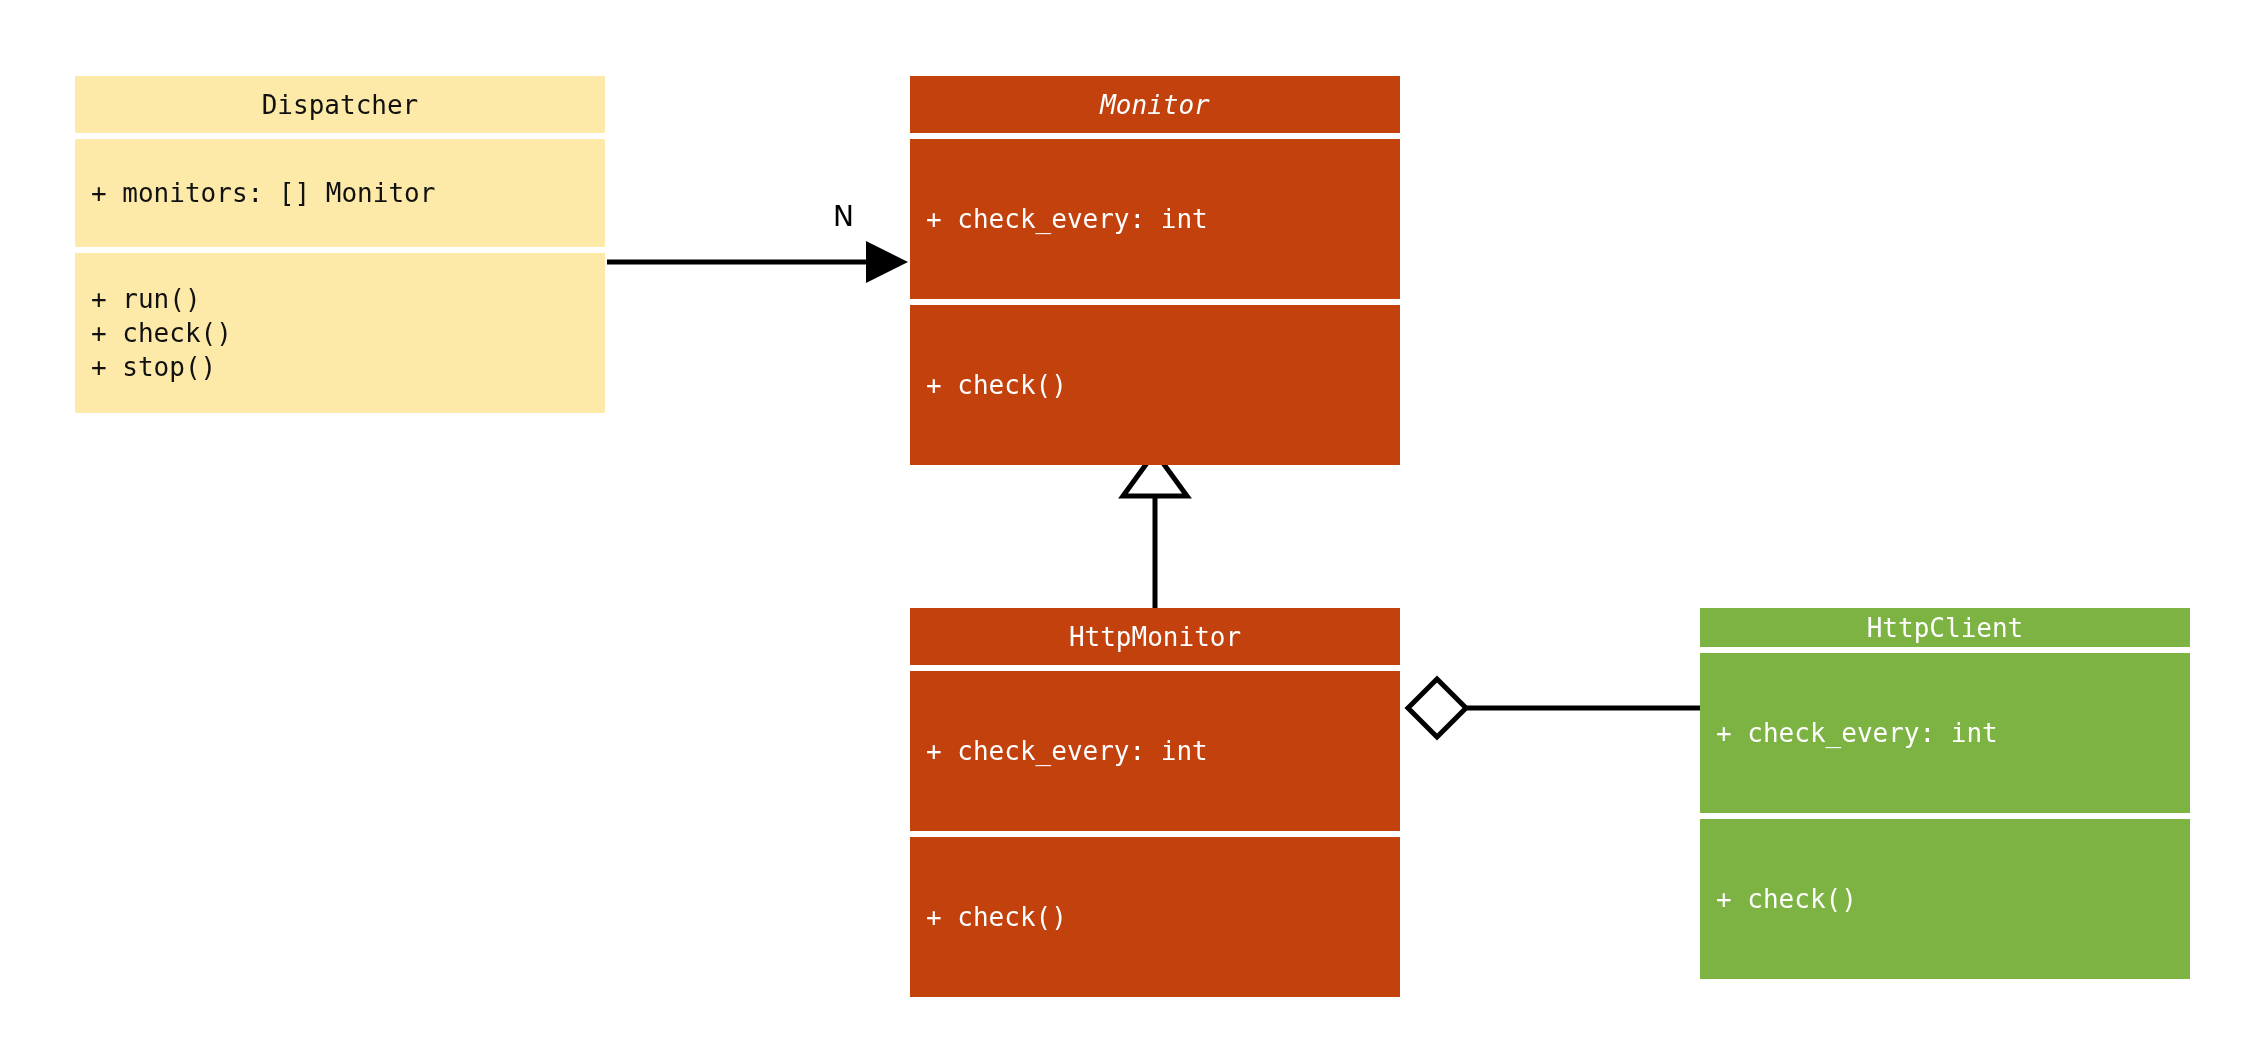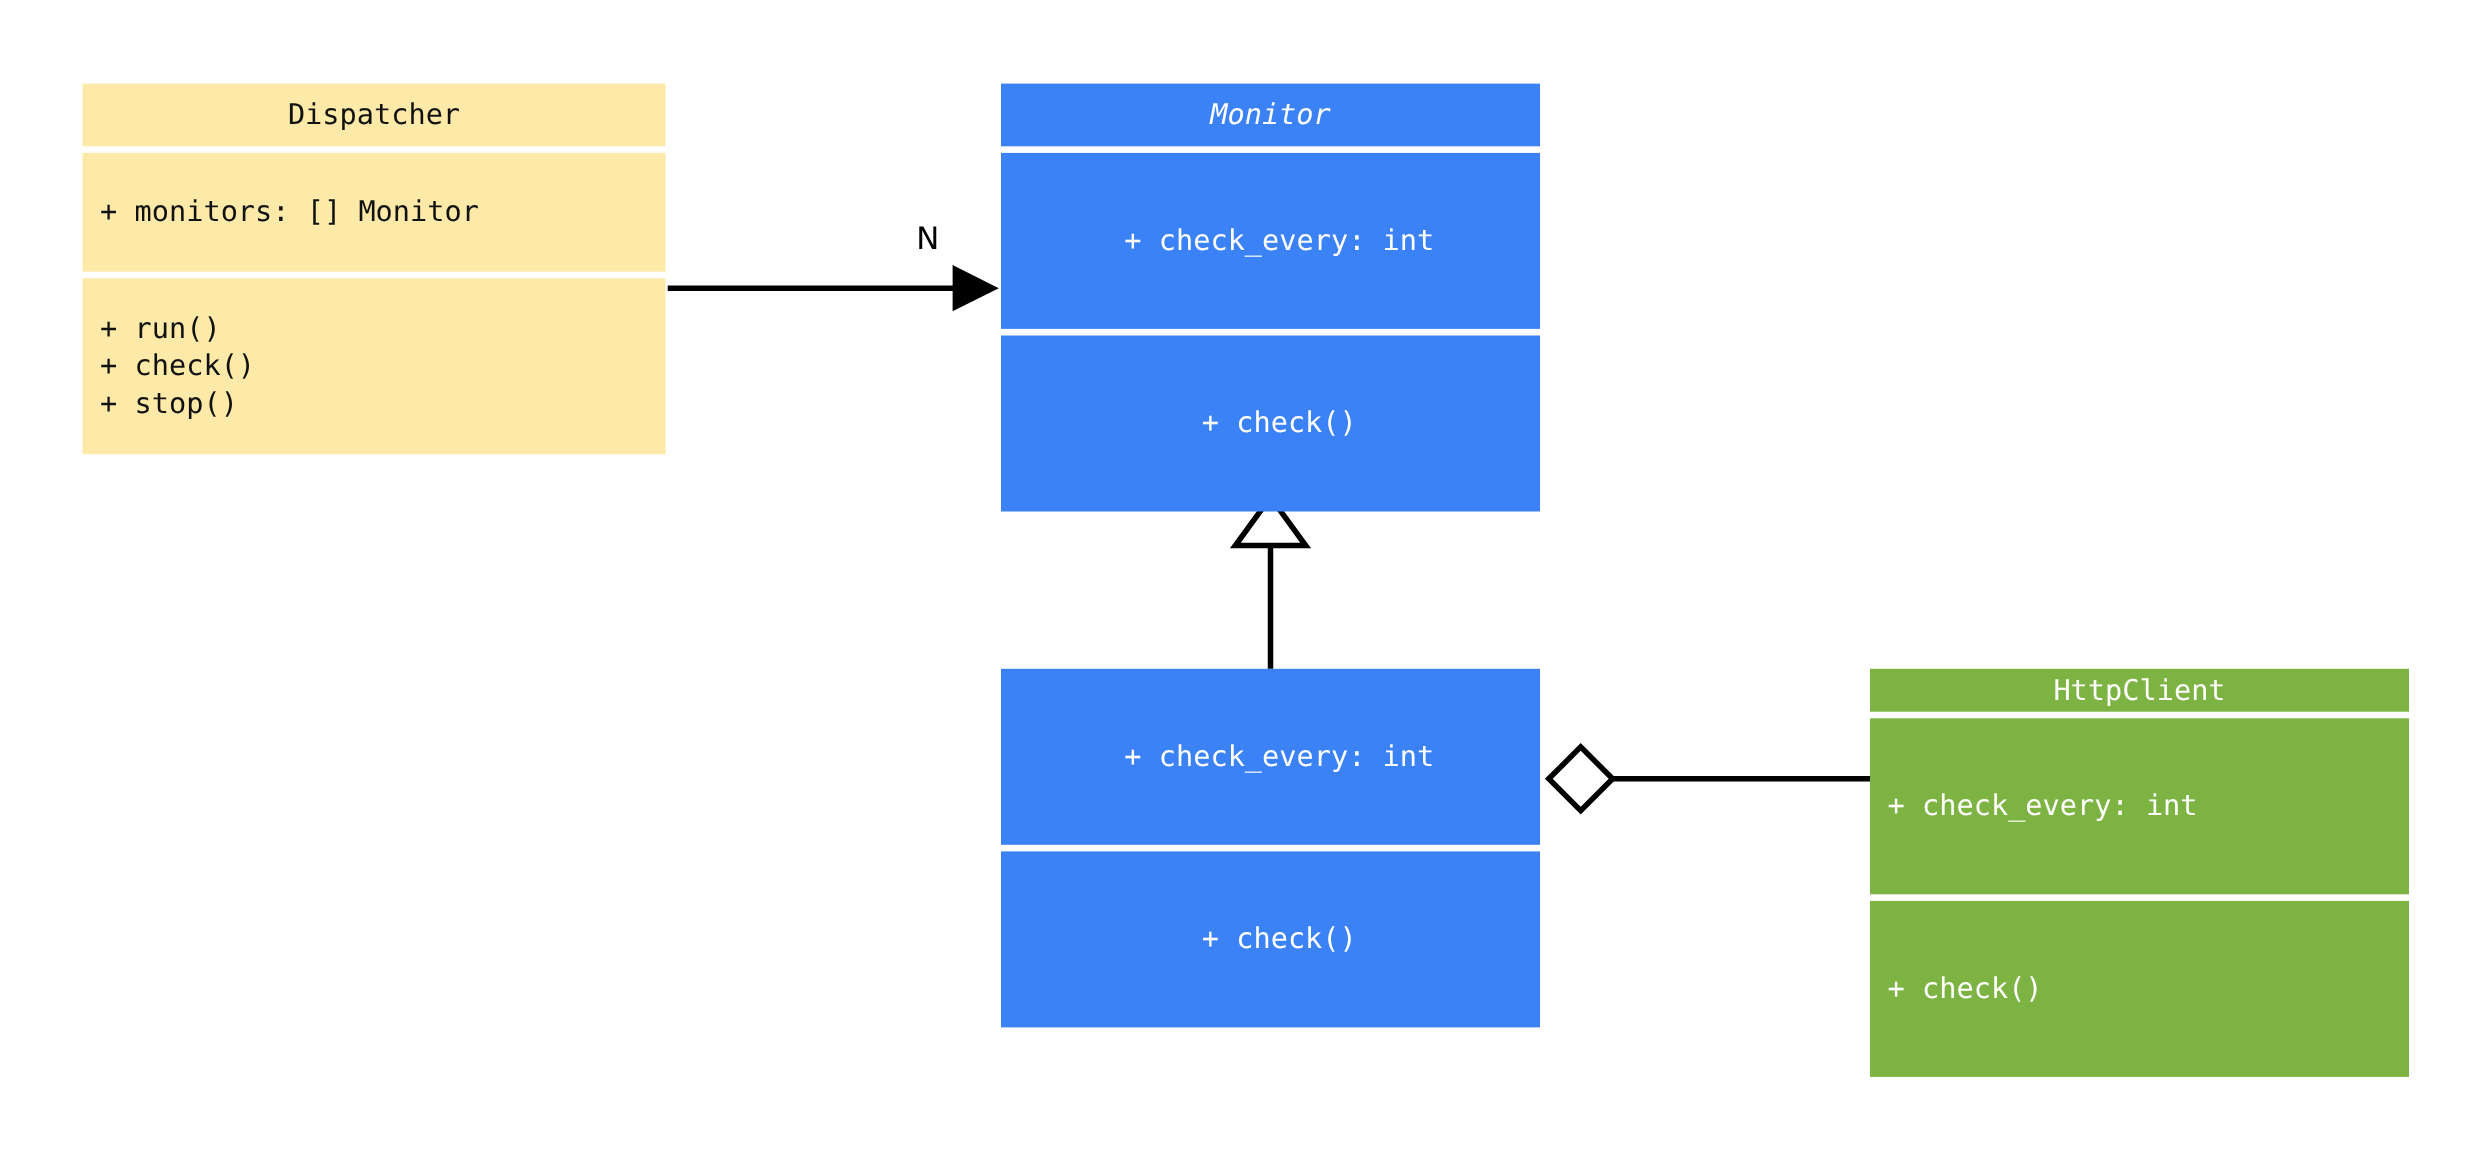--- a/index.html
+++ b/index.html
@@ -55,21 +55,21 @@
     padding-left: 16px;
     line-height: 1.32;
   }
 
   
   .theme-yellow .compartment { background: #fdeaa8; }
   .theme-yellow .class-title,
   .theme-yellow .member-line { color: #111111; }
 
   
-  .theme-blue .compartment { background: #3b82f6; text-align: center; }
+  .theme-blue .compartment { background: #c2410c; }
   .theme-blue .class-title,
   .theme-blue .member-line { color: #ffffff; }
 
   
   .theme-green .compartment { background: #7cb342; }
   .theme-green .class-title,
   .theme-green .member-line { color: #ffffff; }
 
   
   #class-dispatcher { left: 75px;  top: 76px;  width: 530px; }
@@ -155,20 +155,23 @@
     </div>
     <div class="compartment c-attrs">
       <span class="member-line">+ check_every: int</span>
     </div>
     <div class="compartment c-ops">
       <span class="member-line">+ check()</span>
     </div>
   </div>
 
   <div class="uml-class theme-blue" id="class-httpmonitor">
+    <div class="compartment title-compartment c-title">
+      <span class="class-title">HttpMonitor</span>
+    </div>
     <div class="compartment c-attrs">
       <span class="member-line">+ check_every: int</span>
     </div>
     <div class="compartment c-ops">
       <span class="member-line">+ check()</span>
     </div>
   </div>
 
   <div class="uml-class theme-green" id="class-httpclient">
     <div class="compartment title-compartment c-title">

